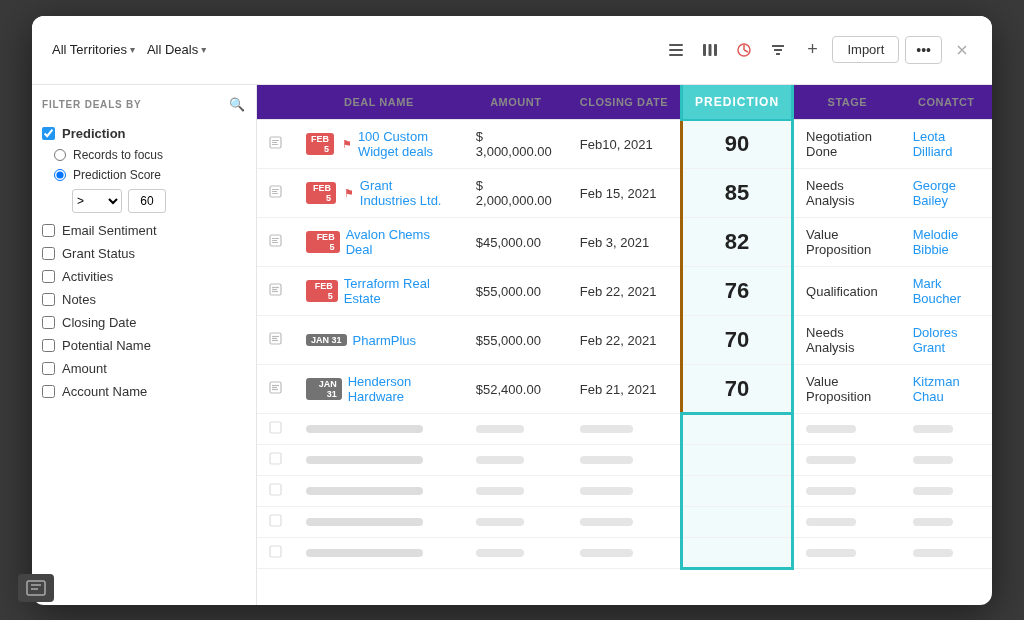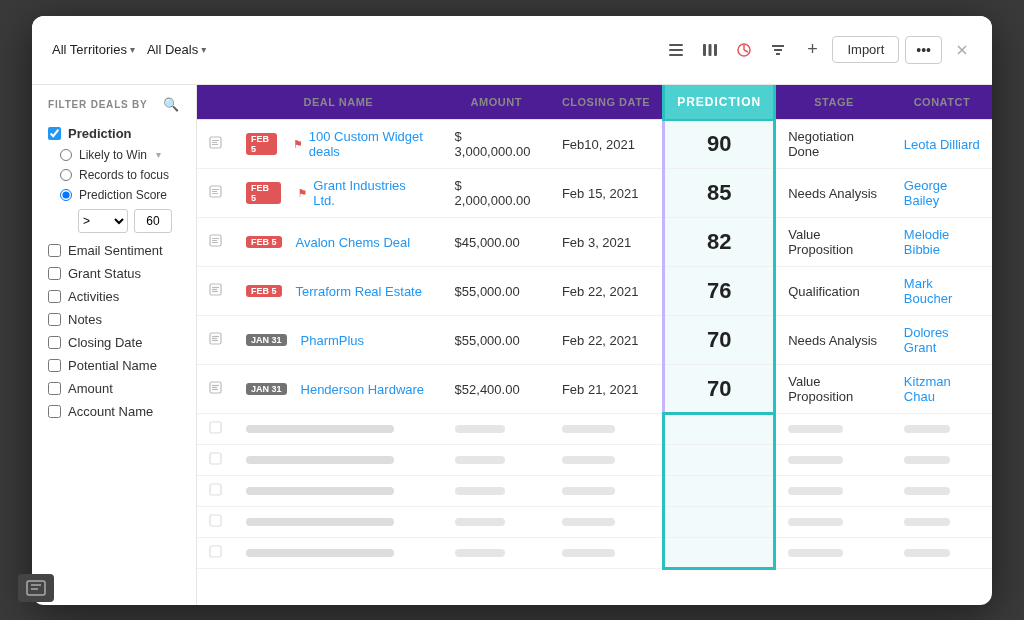--- a/index.html
+++ b/index.html
@@ -88,23 +88,23 @@
       cursor: pointer;
       color: #333;
     }
     
     .main-content {
       display: flex;
       height: 520px;
     }
     
     .sidebar {
-      width: 165px;
+      width: 225px;
       border-right: 1px solid #e5e5e5;
-      padding: 12px 16px;
+      padding: 12px 10px;
       overflow-y: auto;
       flex-shrink: 0;
     }
     .filter-header {
       display: flex;
       align-items: center;
       justify-content: space-between;
       margin-bottom: 10px;
     }
     .filter-title {
@@ -228,41 +228,42 @@
       color: #333;
       font-size: 13px;
       vertical-align: middle;
     }
     tbody td.prediction-score-cell {
       background: rgba(77, 208, 208, 0.08);
       text-align: center;
       font-size: 22px;
       font-weight: 700;
       color: #222;
-      border-left: 3px solid #c4b5fd;
+      border-left: 3px solid #a16207;
       border-right: 3px solid #2bbfbf;
     }
     .deal-name-link {
       color: #2196f3;
       text-decoration: none;
       font-weight: 500;
     }
     .contact-link {
       color: #2196f3;
       text-decoration: none;
     }
     .tag-badge {
       display: inline-block;
       padding: 1px 5px;
       border-radius: 3px;
       font-size: 9px;
       font-weight: 700;
       color: #fff;
-      margin-right: 8px;
+      margin-right: 0;
       vertical-align: middle;
+      text-align: right;
     }
     .tag-feb { background: #e05555; }
     .tag-jan { background: #737373; }
     .tag-flag { color: #e05555; font-size: 11px; margin-left: 2px; }
     .gray-bar {
       height: 8px;
       background: #ddd;
       border-radius: 4px;
       width: 80%;
     }
@@ -361,25 +362,20 @@
       </div>
 
       <div class="filter-section">
         <label class="filter-checkbox-item">
           <input type="checkbox" checked="" style="">
           <span class="filter-label-bold">Prediction</span>
         </label>
         <div class="prediction-sub">
           <label class="filter-radio-item">
             <input type="radio" name="pred" style="">
-            <span>Likely to Win</span>
-            <span style="color:#aaa; font-size:10px; margin-left:2px;">▾</span>
-          </label>
-          <label class="filter-radio-item">
-            <input type="radio" name="pred" style="">
             <span>Records to focus</span>
           </label>
           <label class="filter-radio-item">
             <input type="radio" name="pred" checked="" style="">
             <span>Prediction Score</span>
           </label>
           <div class="score-row">
             <select class="score-select">
               <option>&gt;</option>
               <option>&lt;</option>

